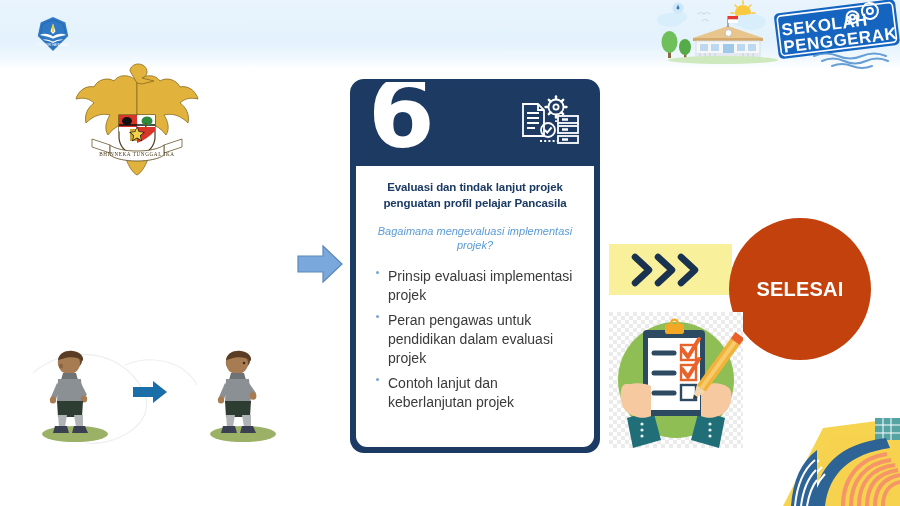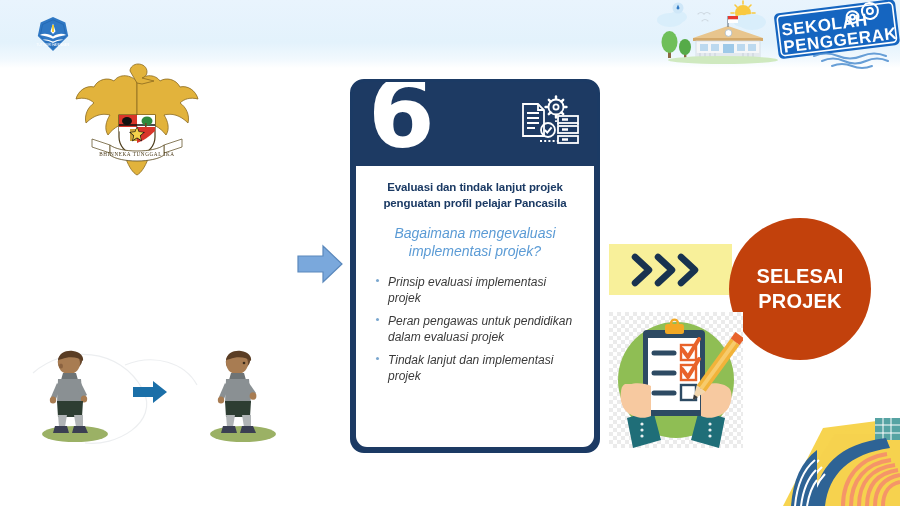--- a/index.html
+++ b/index.html
@@ -46,27 +46,27 @@
   .card-body{
     position:absolute;left:3px;top:84px;right:3px;bottom:3px;
     background:#ffffff;border-radius:0 0 11px 11px;
     padding:14px 12px 16px 12px;box-sizing:border-box;
   }
   .card-title{
     color:#1b3a64;font-weight:bold;font-size:11.5px;line-height:1.38;
     text-align:center;margin:0 0 12px 0;letter-spacing:-0.1px;
   }
   .card-q{
-    color:#5b9bd5;font-style:italic;font-size:14px;line-height:1.34;
+    color:#5b9bd5;font-style:italic;font-size:11px;line-height:1.34;
     text-align:center;margin:0 0 11px 0;
   }
   .card-list{list-style:none;margin:14px 0 0 0;padding:0 2px 0 6px;}
   .card-list li{
     position:relative;padding-left:14px;margin-bottom:7px;
-    color:#3a3a3a;font-size:12px;line-height:1.33;font-style:italic;
+    color:#3a3a3a;font-size:14px;line-height:1.33;
   }
   .card-list li::before{
     content:"";position:absolute;left:2px;top:4px;
     width:3px;height:3px;border-radius:50%;background:#7aa7cf;
   }
 
   
   .yellow-band{
     position:absolute;left:609px;top:244px;width:123px;height:51px;
     background:#f8f09a;
@@ -340,37 +340,36 @@
           <line x1="60" y1="29" x2="60" y2="32" stroke-dasharray="2 2"></line>
         </svg>
       </div>
     </div>
     <div class="card-body">
       <p class="card-title">Evaluasi dan tindak lanjut projek penguatan profil pelajar Pancasila</p>
       <p class="card-q">Bagaimana mengevaluasi implementasi projek?</p>
       <ul class="card-list">
         <li>Prinsip evaluasi implementasi projek</li>
         <li>Peran pengawas untuk pendidikan dalam evaluasi projek</li>
-        <li>Tindak lanjut dan implementasi projek</li>
+        <li>Contoh lanjut dan keberlanjutan projek</li>
       </ul>
     </div>
   </div>
 
   <div class="yellow-band"></div>
   <div class="chev" style="left:630px;">
     <svg viewBox="0 0 84 36" width="84" height="36" fill="none" stroke="#18324f" stroke-width="6.5" stroke-linecap="round" stroke-linejoin="round">
       <polyline points="5,5 19,18 5,31"></polyline>
       <polyline points="28,5 42,18 28,31"></polyline>
       <polyline points="51,5 65,18 51,31"></polyline>
     </svg>
   </div>
 
   <div class="orange-circle">
     <span>SELESAI</span>
-    <span>PROJEK</span>
   </div>
 
   <div class="checklist">
     <svg viewBox="0 0 134 136" width="134" height="136">
       <defs>
         <pattern id="checker" width="8" height="8" patternUnits="userSpaceOnUse">
           <rect width="8" height="8" fill="#ffffff"></rect>
           <rect width="4" height="4" fill="#ebebeb"></rect>
           <rect x="4" y="4" width="4" height="4" fill="#ebebeb"></rect>
         </pattern>

